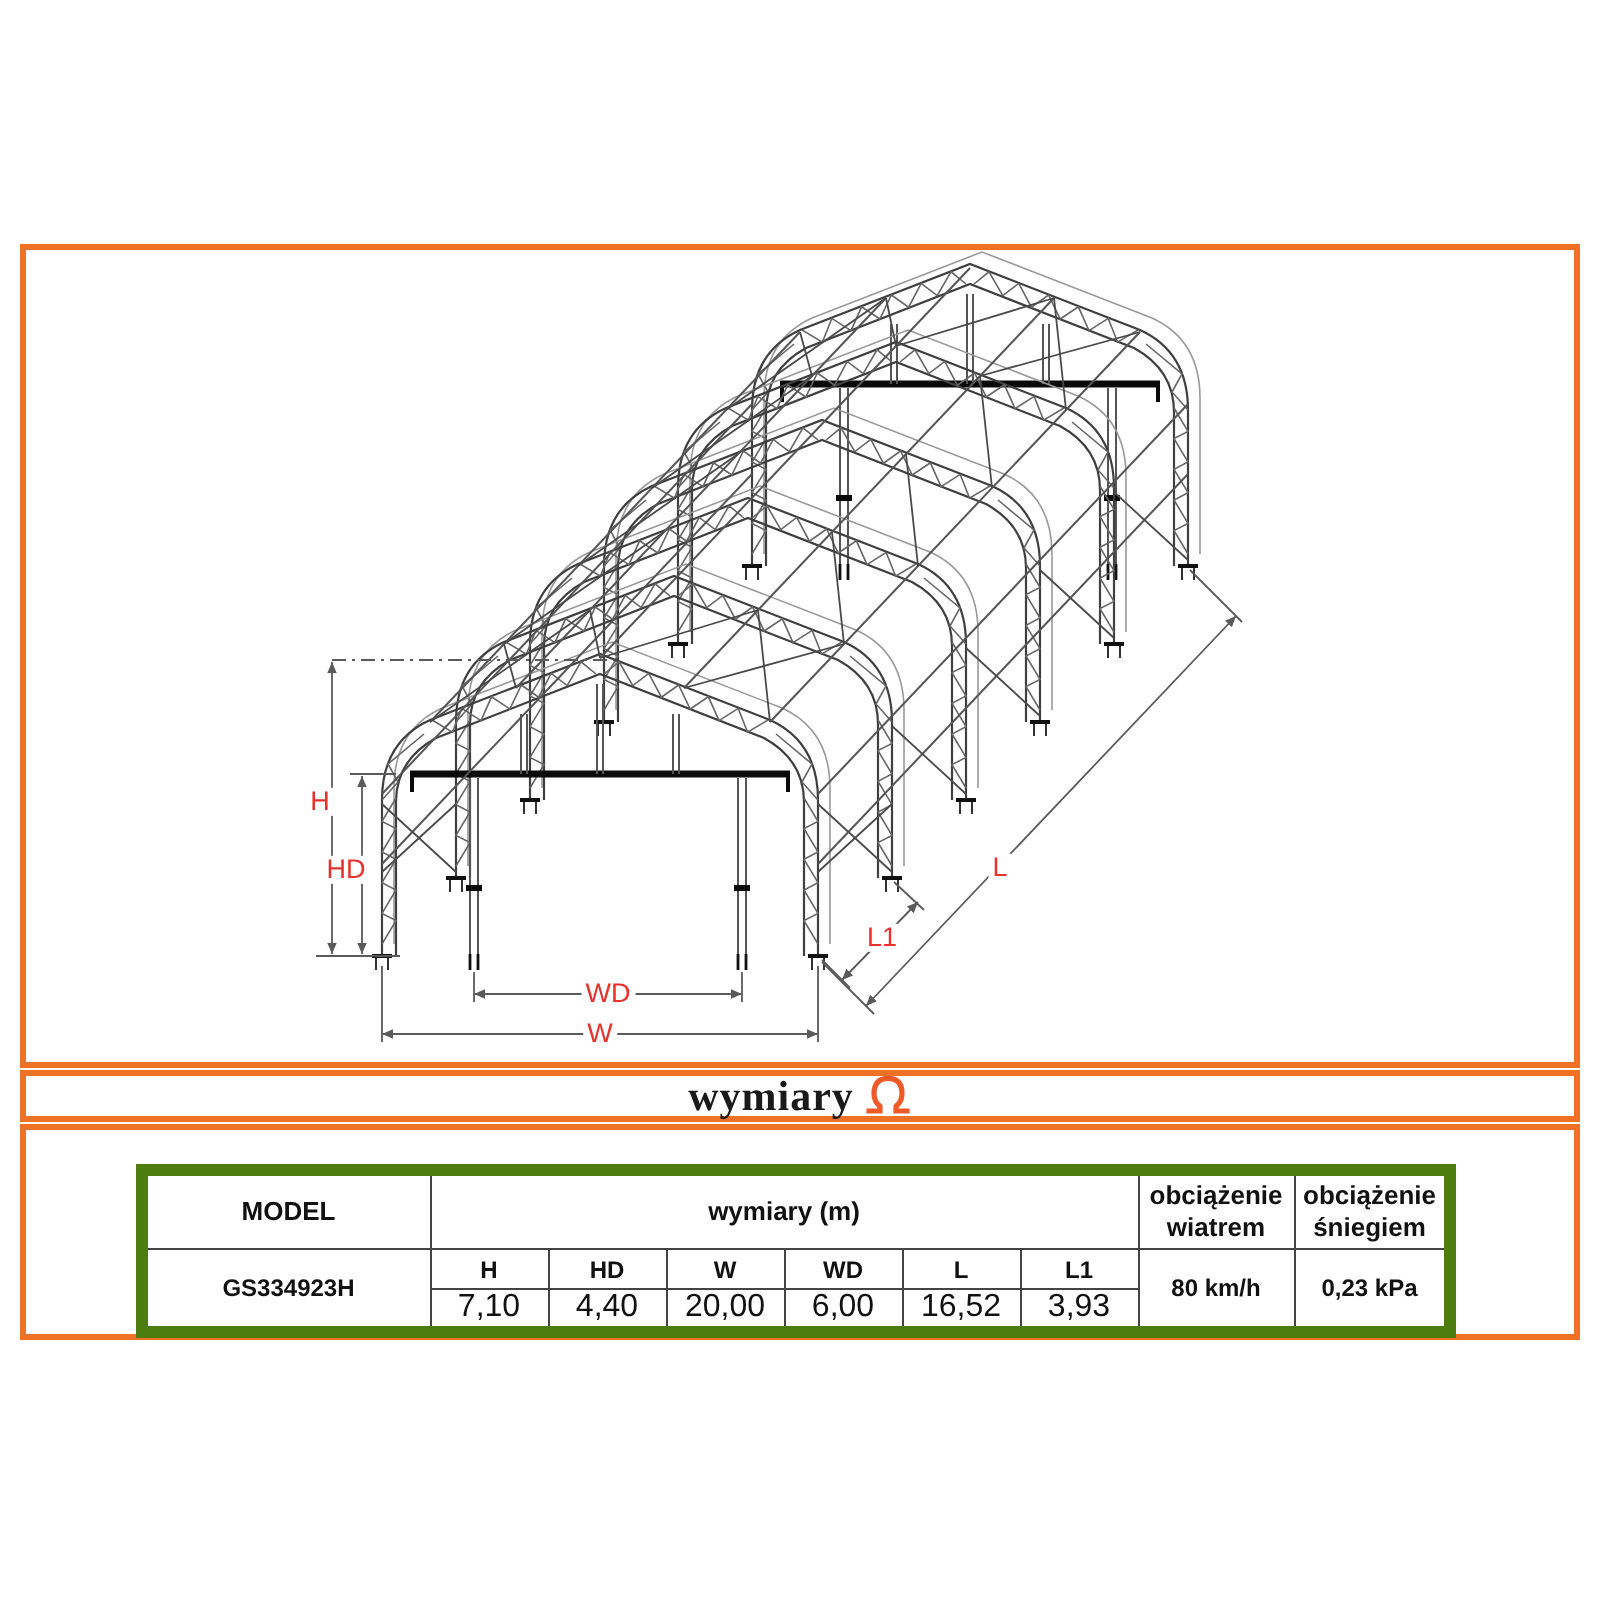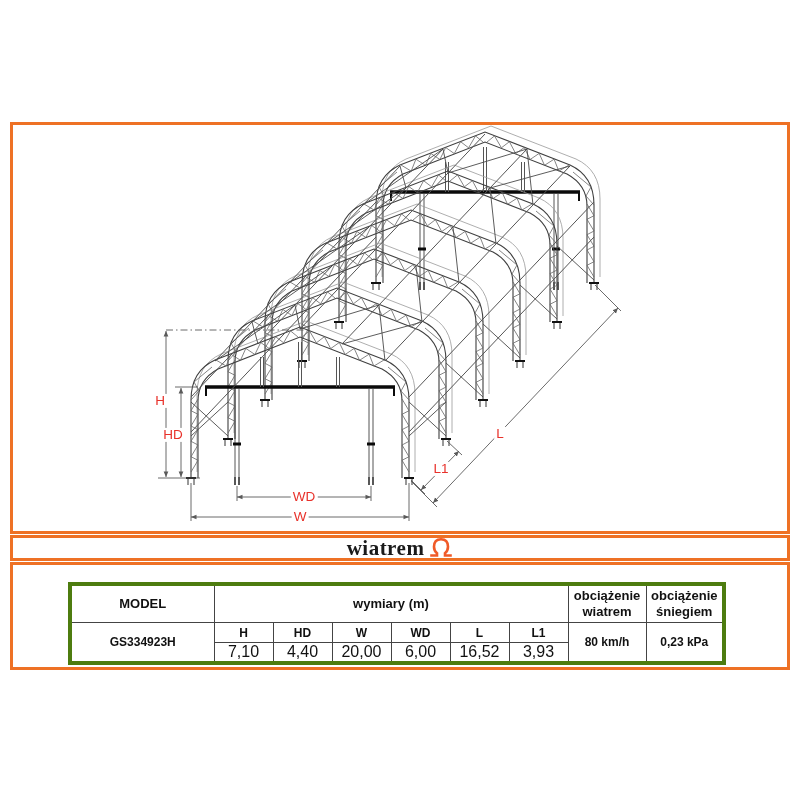--- a/index.html
+++ b/index.html
@@ -10,21 +10,21 @@
   .drawing-panel svg{position:absolute;left:0;top:0;display:block;}
   .dim{position:absolute;transform:translate(-50%,-50%);font-size:13.5px;
        color:#e8312a;background:#fff;padding:0 2px;line-height:1.05;white-space:nowrap;}
   .logo-band{left:10px;top:535px;width:774px;height:20px;display:flex;
              align-items:center;justify-content:center;gap:5px;}
   .logo-text{font-family:"Liberation Serif",serif;font-weight:bold;font-size:21px;
              color:#1a1a1a;letter-spacing:0.5px;line-height:1;}
   .logo-icon{display:block;margin-top:-2px;}
   .table-panel{left:10px;top:562px;width:774px;height:102px;}
   table.spec{position:absolute;left:55px;top:17px;border-collapse:collapse;
-             table-layout:fixed;width:654px;border:4px solid #4d7c0f;}
+             table-layout:fixed;width:654px;border:6px solid #4d7c0f;}
   table.spec td{border:1px solid #444;text-align:center;vertical-align:middle;
                 padding:0;color:#111;overflow:hidden;}
   tr.r1 td{height:36px;font-weight:bold;font-size:13px;line-height:1.2;}
   tr.r2 td{height:19px;font-weight:bold;font-size:12px;}
   tr.r3 td{height:16px;font-weight:normal;font-size:16px;}
   td.model-val{font-size:14px;font-weight:bold;margin-left:40px;}
   td.load-val{font-weight:normal;font-size:12.5px;}
 </style>
 </head>
 <body>
@@ -233,21 +233,21 @@
       </svg>
     <span class="dim" style="left:147px;top:276px">H</span>
     <span class="dim" style="left:160px;top:310px">HD</span>
     <span class="dim" style="left:291px;top:372px">WD</span>
     <span class="dim" style="left:287px;top:392px">W</span>
     <span class="dim" style="left:428px;top:344px">L1</span>
     <span class="dim" style="left:487px;top:309px">L</span>
   </div>
 
   <div class="panel logo-band">
-    <span class="logo-text">wiatrem</span>
+    <span class="logo-text">wymiary</span>
     <svg class="logo-icon" width="24" height="22" viewBox="0 0 24 22">
       <path d="M2.5,19.5 L8,19.5 L8,17.2 Q5,14.8 5,10.8 Q5,3.2 12,3.2 Q19,3.2 19,10.8 Q19,14.8 16,17.2 L16,19.5 L21.5,19.5" fill="none" stroke="#f05a28" stroke-width="2.6" stroke-linecap="square"></path>
     </svg>
   </div>
 
   <div class="panel table-panel">
     <table class="spec">
       <colgroup>
         <col style="width:144px">
         <col style="width:59px">

